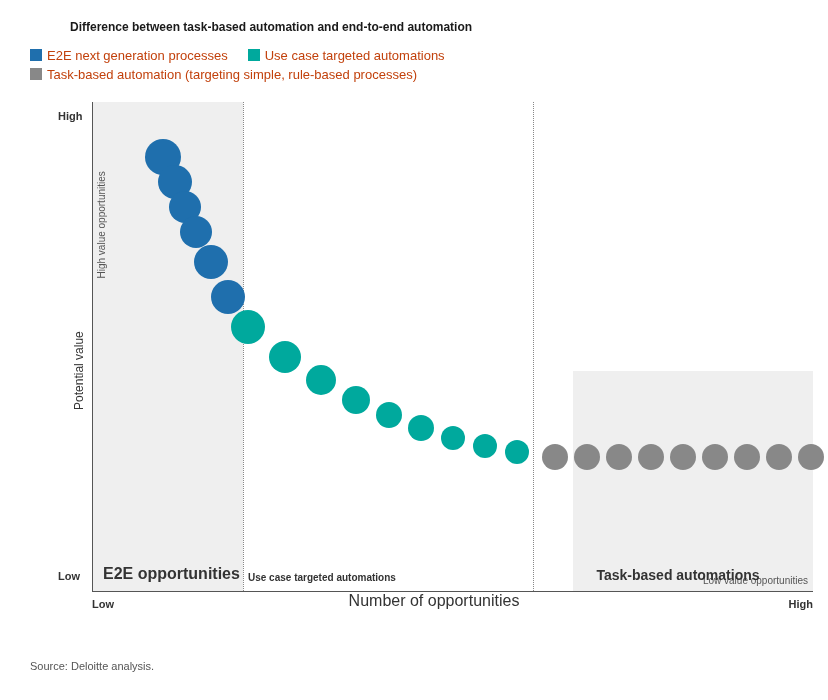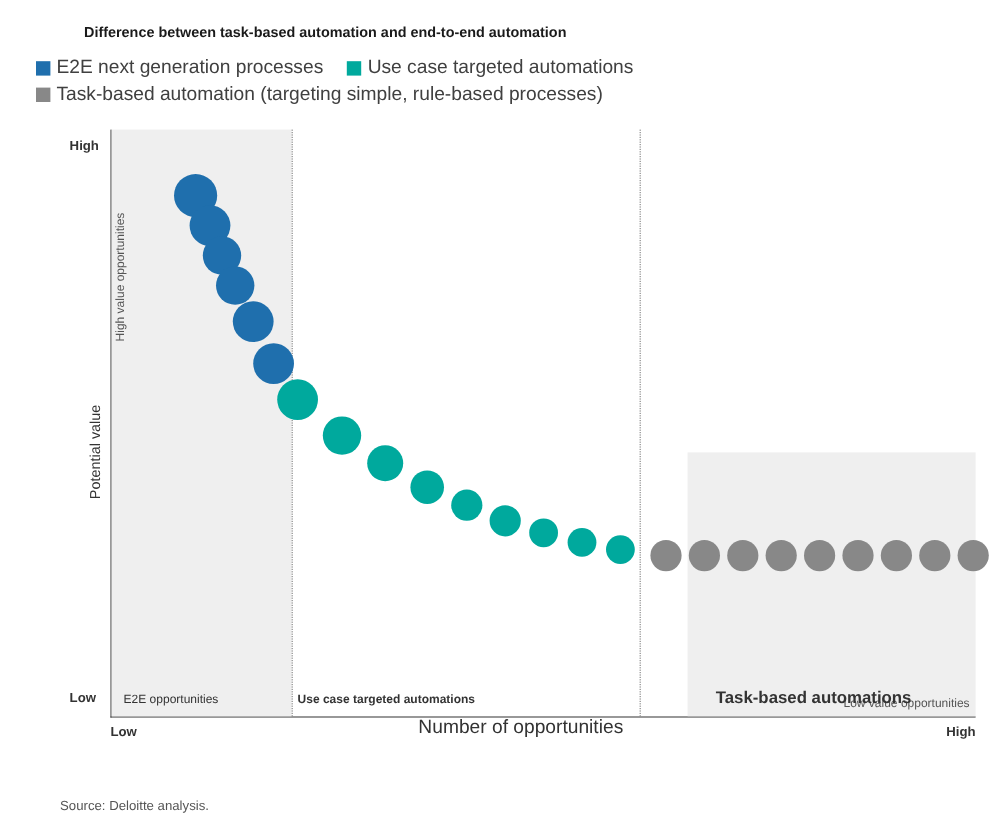--- a/index.html
+++ b/index.html
@@ -16,22 +16,22 @@
       color: #1a1a1a;
       margin-bottom: 12px;
       line-height: 1.3;
       margin-left: 40px;
     }
     .legend {
       display: flex;
       flex-wrap: wrap;
       gap: 4px 20px;
       margin-bottom: 10px;
-      font-size: 16px;
-      color: #404040;
+      font-size: 13px;
+      color: #c2410c;
     }
     .legend-item {
       display: flex;
       align-items: center;
       gap: 5px;
     }
     .legend-dot {
       width: 12px;
       height: 12px;
       border-radius: 0;
@@ -122,21 +122,21 @@
     <div class="vline" style="left:440px;"></div>
 
     <div style="position:absolute; left:8px; top:35%; font-size:10px; color:#555; white-space:nowrap; transform:rotate(-90deg); transform-origin:left center; width:120px;">
       High value opportunities
     </div>
 
     <div style="position:absolute; right:5px; bottom:5px; font-size:10px; color:#555; white-space:nowrap; text-align:left;padding-left:21px;">
       Low value opportunities
     </div>
 
-    <div style="position:absolute; left:10px; bottom:8px; font-size:10px; color:#333; font-weight:normal;">
+    <div style="position:absolute; left:10px; bottom:8px; font-size:16px; color:#333; font-weight:bold;">
       E2E opportunities
     </div>
     <div style="position:absolute; left:155px; bottom:8px; font-size:10px; color:#333; font-weight:bold;">
       Use case targeted automations
     </div>
     <div style="position:absolute; right:20px; bottom:8px; font-size:14px; color:#333; font-weight:bold; text-align:center; width:230px;">
       Task-based automations
     </div>
 
     <svg style="position:absolute; left:0; top:0; width:100%; height:100%; overflow:visible;">
@@ -170,13 +170,13 @@
     </svg>
 
   </div>
 
   <div style="position:absolute; left:42px; bottom:42px; font-size:11px; font-weight:bold; color:#333;">Low</div>
   <div style="position:absolute; left:50%; bottom:42px; transform:translateX(-50%); font-size:16px; color:#333;">Number of opportunities</div>
   <div style="position:absolute; right:5px; bottom:42px; font-size:11px; font-weight:bold; color:#333;">High</div>
 
 </div>
 
-<div style="margin-top:8px; margin-left:20px; font-size:11px; color:#555;">Source: Deloitte analysis.</div>
+<div style="margin-top:8px; font-size:11px; color:#555;">Source: Deloitte analysis.</div>
 
 </body></html>

